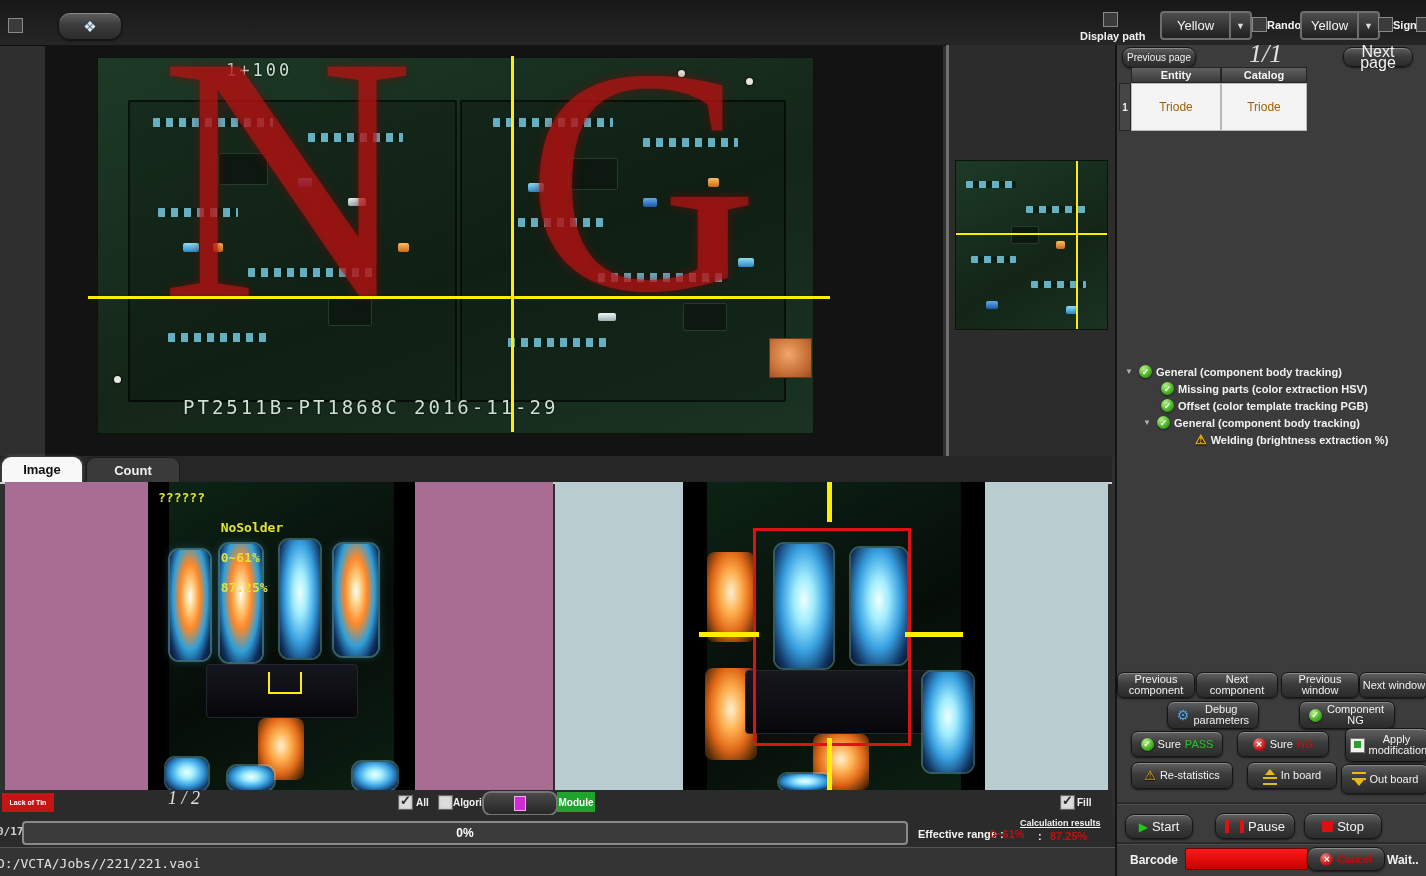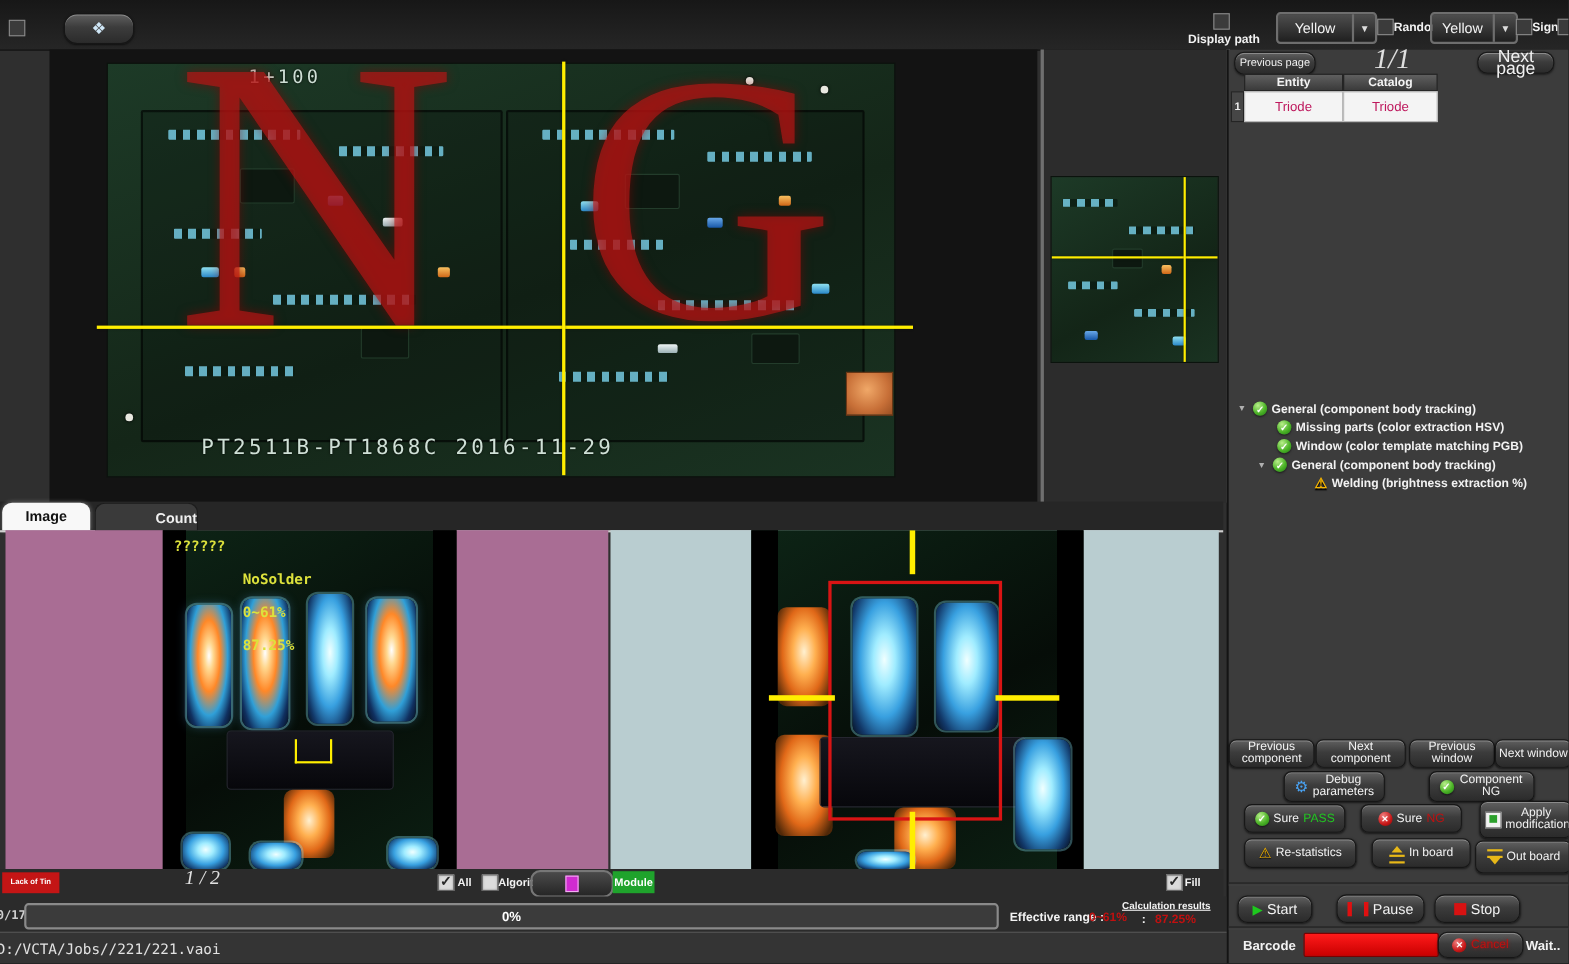--- a/index.html
+++ b/index.html
@@ -86,22 +86,22 @@
          background:linear-gradient(150deg,#1d3a27,#132517 60%,#1a3322);overflow:hidden;border:1px solid #0b130d;}
 
   
   .rpanel{left:1115px;top:45px;width:311px;height:831px;background:#3c3c3c;border-left:2px solid #141414;}
   .pageind{position:absolute;font-family:"Liberation Serif",serif;font-style:italic;color:#e0e0e0;}
   .etable{position:absolute;left:2px;top:22px;display:grid;grid-template-columns:12px 90px 86px;}
   .etable .h{background:linear-gradient(#606060,#3a3a3a);border:1px solid #242424;color:#f4f4f4;
              font-weight:bold;font-size:11px;text-align:center;padding:1px 0;}
   .etable .idx{background:#464646;border:1px solid #242424;color:#eee;font-size:10px;font-weight:bold;
              display:flex;align-items:center;justify-content:center;}
-  .etable .c{background:#f4f4f4;border:1px solid #b8b8b8;color:#be185d;font-size:12px;text-align:center;
-             padding:6px 0;}
+  .etable .c{background:#f4f4f4;border:1px solid #b8b8b8;color:#a16207;font-size:12px;text-align:center;
+             padding:16px 0;}
   .tree{position:absolute;left:4px;top:318px;width:300px;}
   .trow{display:flex;align-items:center;height:17px;gap:4px;font-size:11px;font-weight:bold;color:#f2f2f2;cursor:pointer;white-space:nowrap;}
   .sep{position:absolute;left:0;width:311px;height:2px;background:#2a2a2a;border-bottom:1px solid #4c4c4c;}
   .gtxt{color:#22c522;} .rtxt{color:#c01010;}
 
   
   .tabsrow{left:0;top:456px;width:1112px;height:26px;background:#262626;border-bottom:2px solid #cfcfcf;}
   .tab{position:absolute;top:1px;height:25px;display:flex;align-items:center;justify-content:center;
        font-weight:bold;font-size:13px;border-radius:9px 9px 0 0;cursor:pointer;}
   .tab.active{background:#f8f8f8;color:#111;box-shadow:0 0 4px rgba(255,255,255,.3);}
@@ -247,21 +247,21 @@
         <span class="ic-arrow"></span>
         <span class="ic-ok"></span>
         <span>General (component body tracking)</span>
       </div>
       <div class="trow" style="padding-left:40px;">
         <span class="ic-ok"></span>
         <span>Missing parts (color extraction HSV)</span>
       </div>
       <div class="trow" style="padding-left:40px;">
         <span class="ic-ok"></span>
-        <span>Window (color template matching PGB)</span>
+        <span>Offset (color template tracking PGB)</span>
       </div>
       <div class="trow" style="padding-left:22px;">
         <span class="ic-arrow"></span>
         <span class="ic-ok"></span>
         <span>General (component body tracking)</span>
       </div>
       <div class="trow" style="padding-left:74px;">
         <span class="ic-warn"></span>
         <span>Welding (brightness extraction %)</span>
       </div>
@@ -340,21 +340,21 @@
       <span class="ic-x"></span>
       <span class="rtxt" style="text-shadow:0 0 3px rgba(200,0,0,.8);">Cancel</span>
       </div>
     <span class="lbl" style="left:270px;top:808px;font-size:12px;">Wait..</span>
   </div>
 
   <div class="abs tabsrow">
     <div class="tab active" style="left:2px;width:80px;">
       <span>Image</span>
       </div>
-    <div class="tab idle" style="left:86px;width:92px;justify-content:flex-end;">
+    <div class="tab idle" style="left:86px;width:92px;">
       <span>Count</span>
       </div>
   </div>
 
   <div class="abs panelL">
     <div class="photo" style="left:143px;width:267px;">
       <div class="padT" style="left:22px;top:68px;width:40px;height:110px;"></div>
       <div class="padT" style="left:72px;top:62px;width:42px;height:118px;"></div>
       <div class="padB" style="left:132px;top:58px;width:40px;height:118px;"></div>
       <div class="padT" style="left:186px;top:62px;width:44px;height:112px;"></div>

